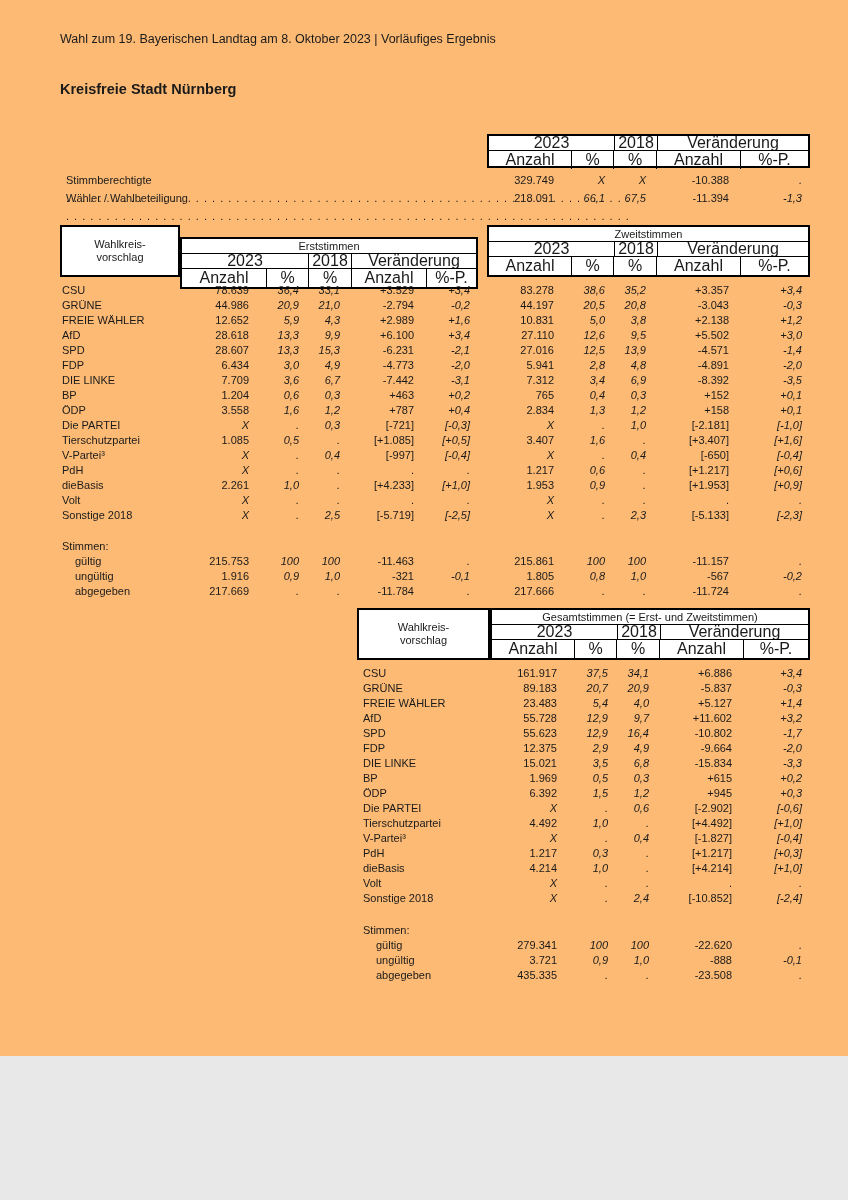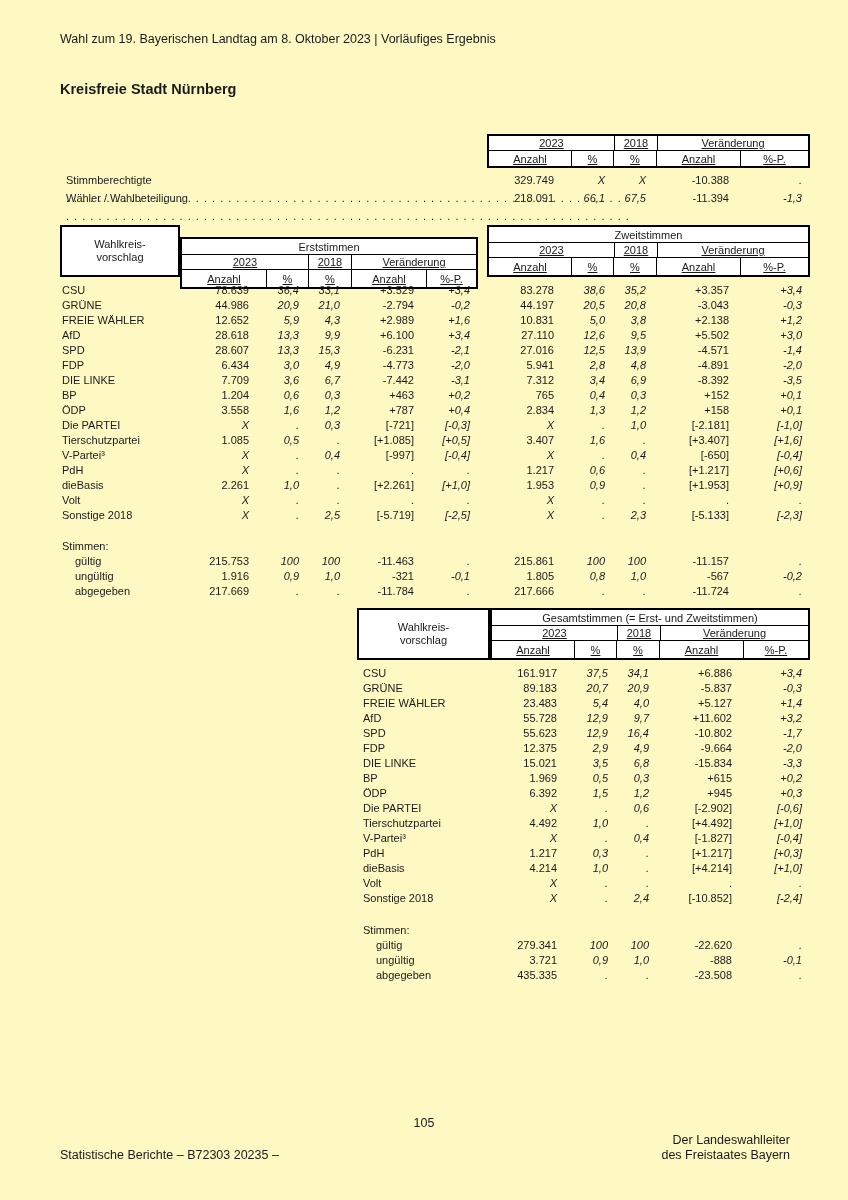--- a/index.html
+++ b/index.html
@@ -1,29 +1,29 @@
 <!DOCTYPE html>
 <html><head>
 <meta charset="utf-8">
 <style>
   html,body{margin:0;padding:0;background:#e8e8e8;}
   .page{
-    position:relative;width:848px;height:1200px;background:#fef9c3;
+    position:relative;width:848px;height:1056px;background:#fdba74;
     font-family:"Liberation Sans","DejaVu Sans",sans-serif;color:#1a1a1a;
     overflow:hidden;
   }
   .abs{position:absolute;}
   
   .top-line{left:60px;top:32px;font-size:12.5px;}
   .title{left:60px;top:78px;font-size:14.5px;font-weight:bold;line-height:22px;}
   
   .box{position:absolute;border:2px solid #000;box-sizing:border-box;background:#fff;display:flex;flex-direction:column;}
   .hrow{display:grid;box-sizing:border-box;border-bottom:1px solid #000;}
   .hrow:last-child{border-bottom:none;flex:1;}
-  .hcell{display:flex;align-items:center;justify-content:center;font-size:11px;box-sizing:border-box;border-left:1px solid #000;overflow:hidden;white-space:nowrap;text-decoration:underline;}
+  .hcell{display:flex;align-items:center;justify-content:center;font-size:16px;box-sizing:border-box;border-left:1px solid #000;overflow:hidden;white-space:nowrap;}
   .hcell:first-child{border-left:none;}
   .gtitle{height:15px;display:flex;align-items:center;justify-content:center;font-size:11px;border-bottom:1px solid #000;}
   .gmid{height:15px;}
   .wk-box{display:flex;align-items:center;justify-content:center;text-align:center;font-size:11px;line-height:13px;}
   
   .cols-erst{grid-template-columns:84px 42px 43px 75px 1fr;}
   .mid-erst{grid-template-columns:126px 43px 1fr;}
   .cols-zweit{grid-template-columns:82px 42px 43px 84px 1fr;}
   .mid-zweit{grid-template-columns:125px 43px 1fr;}
   
@@ -327,21 +327,21 @@
         <span class="cell num it pr-p">0,6</span>
         <span class="cell num it pr-p18">.</span>
         <span class="cell num pr-av">[+1.217]</span>
         <span class="cell num it pr-pp">[+0,6]</span>
       </div>
       <div class="row mt-grid">
         <span class="cell party">dieBasis</span>
         <span class="cell num pr-a">2.261</span>
         <span class="cell num it pr-p">1,0</span>
         <span class="cell num it pr-p18">.</span>
-        <span class="cell num pr-av">[+2.261]</span>
+        <span class="cell num pr-av">[+4.233]</span>
         <span class="cell num it pr-pp">[+1,0]</span>
         <span class="cell"></span>
         <span class="cell num pr-a">1.953</span>
         <span class="cell num it pr-p">0,9</span>
         <span class="cell num it pr-p18">.</span>
         <span class="cell num pr-av">[+1.953]</span>
         <span class="cell num it pr-pp">[+0,9]</span>
       </div>
       <div class="row mt-grid">
         <span class="cell party">Volt</span>

